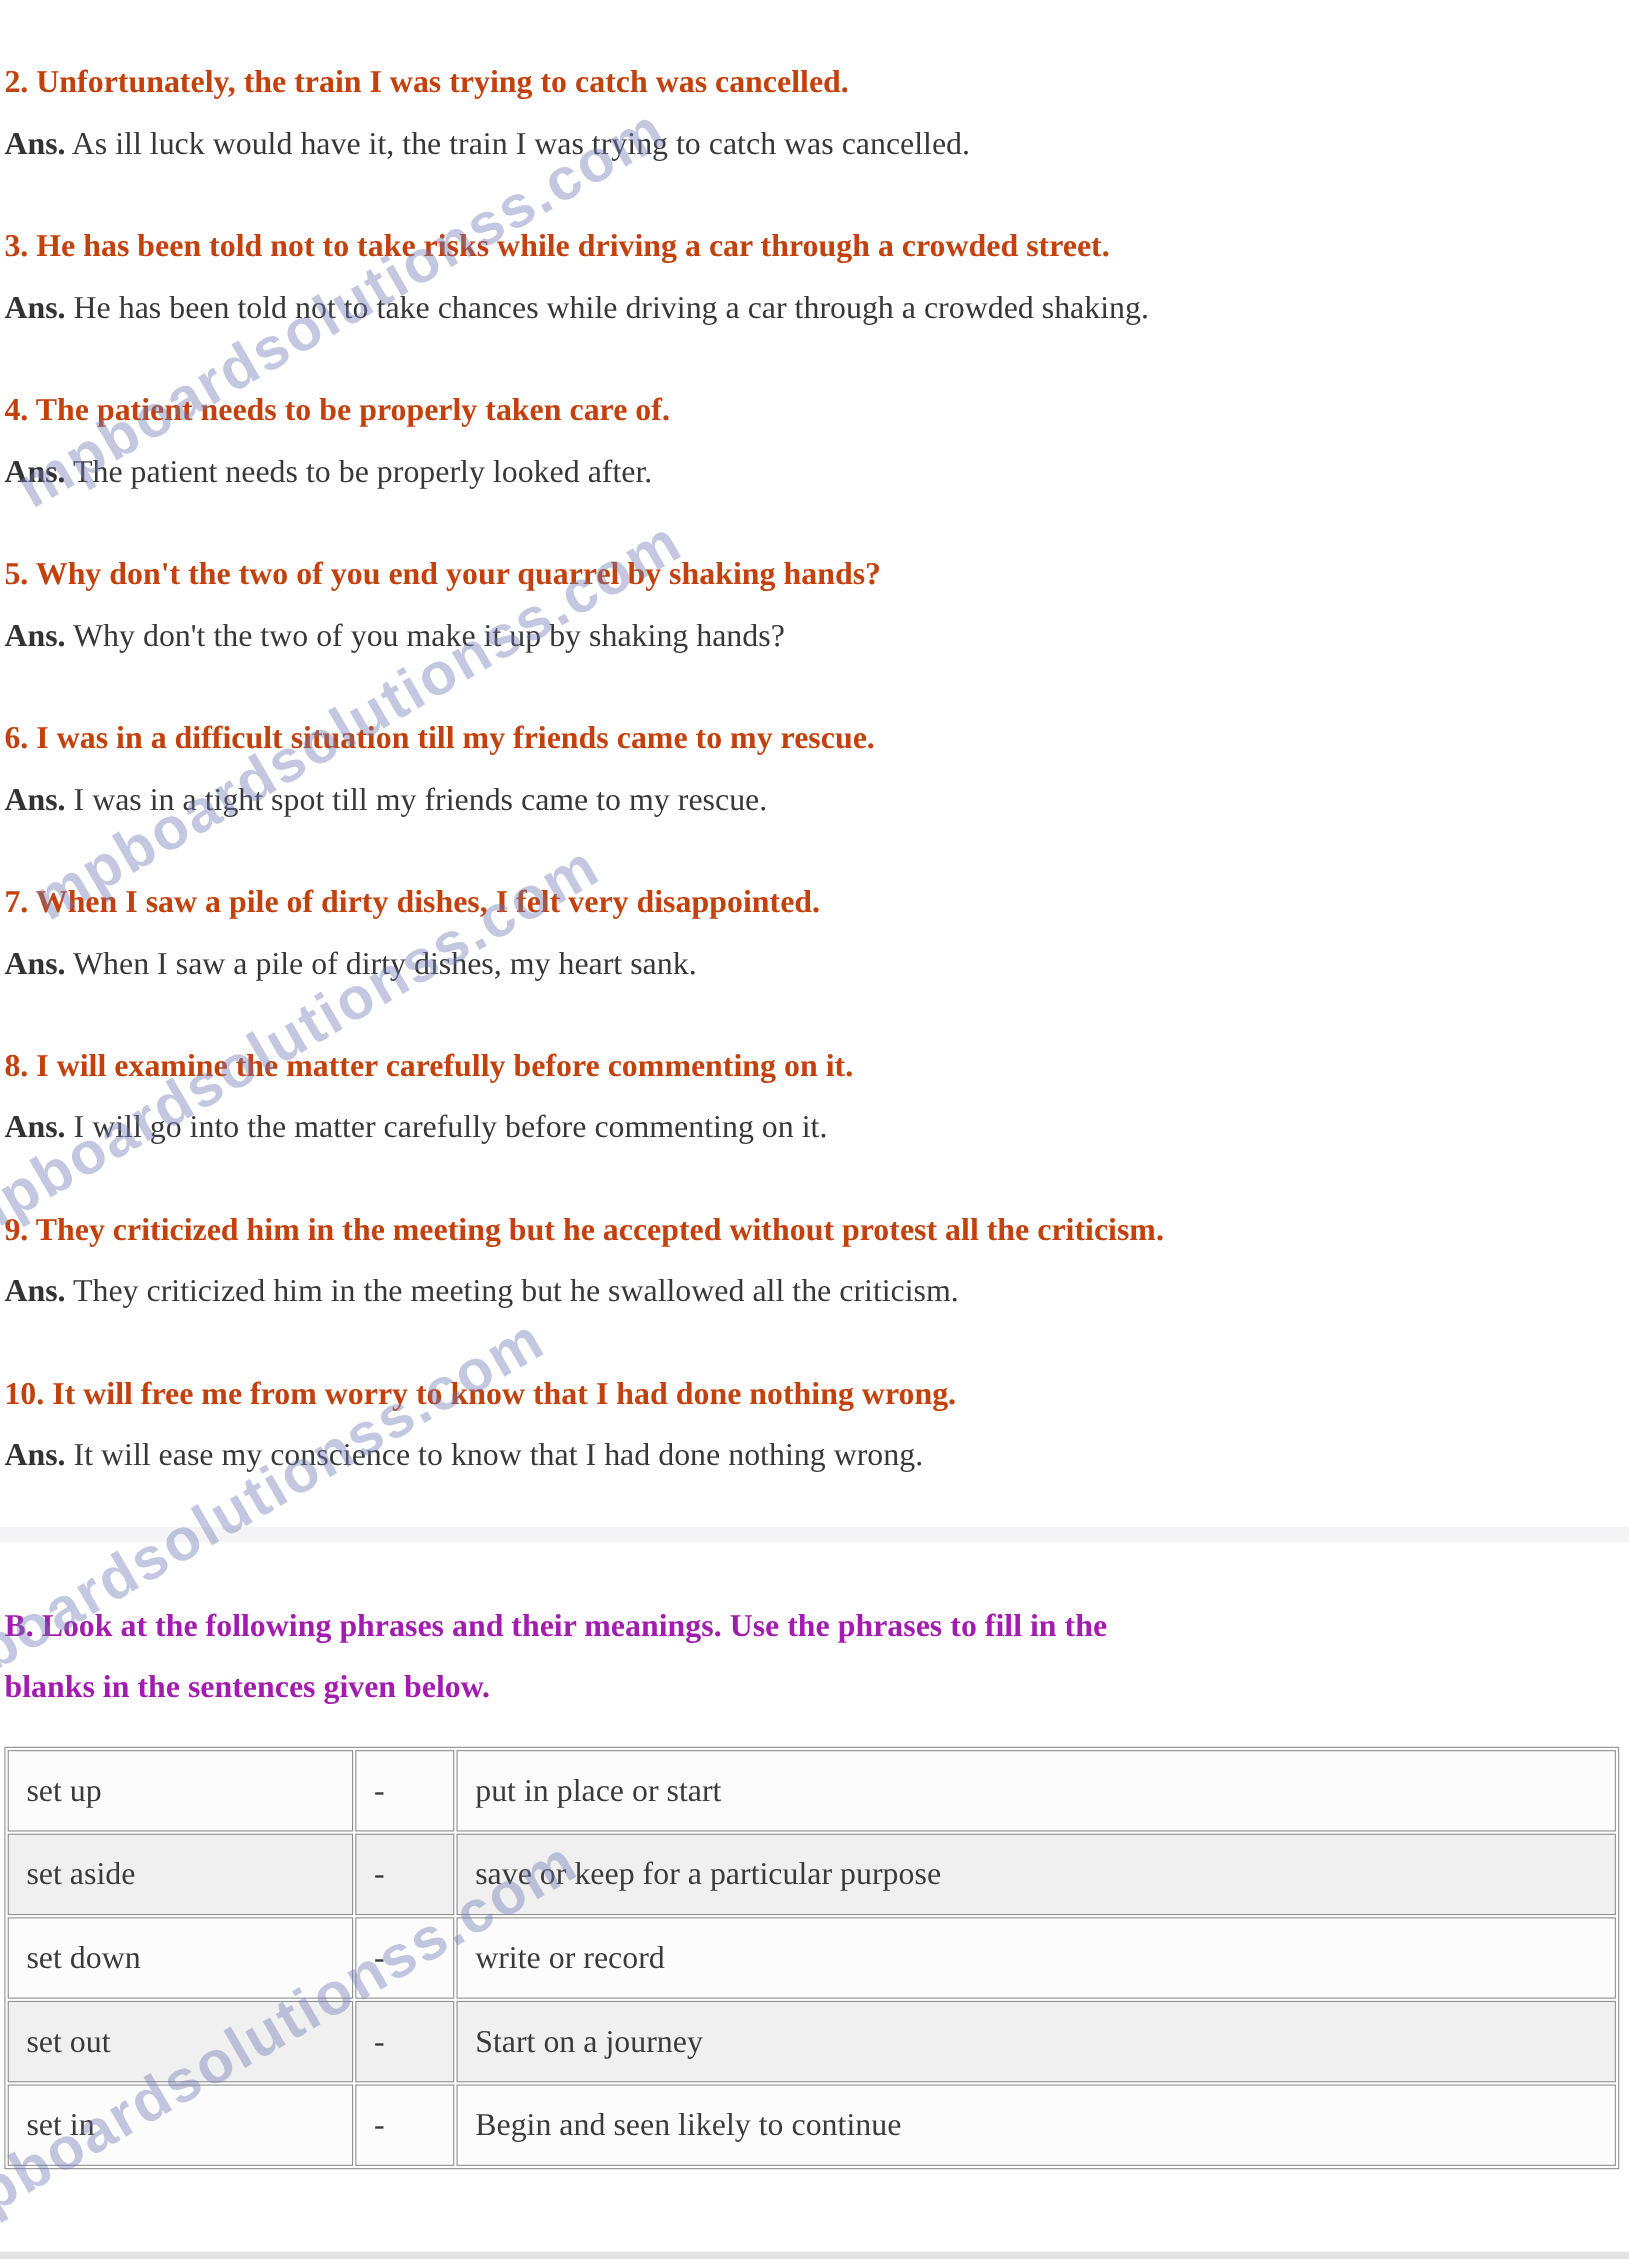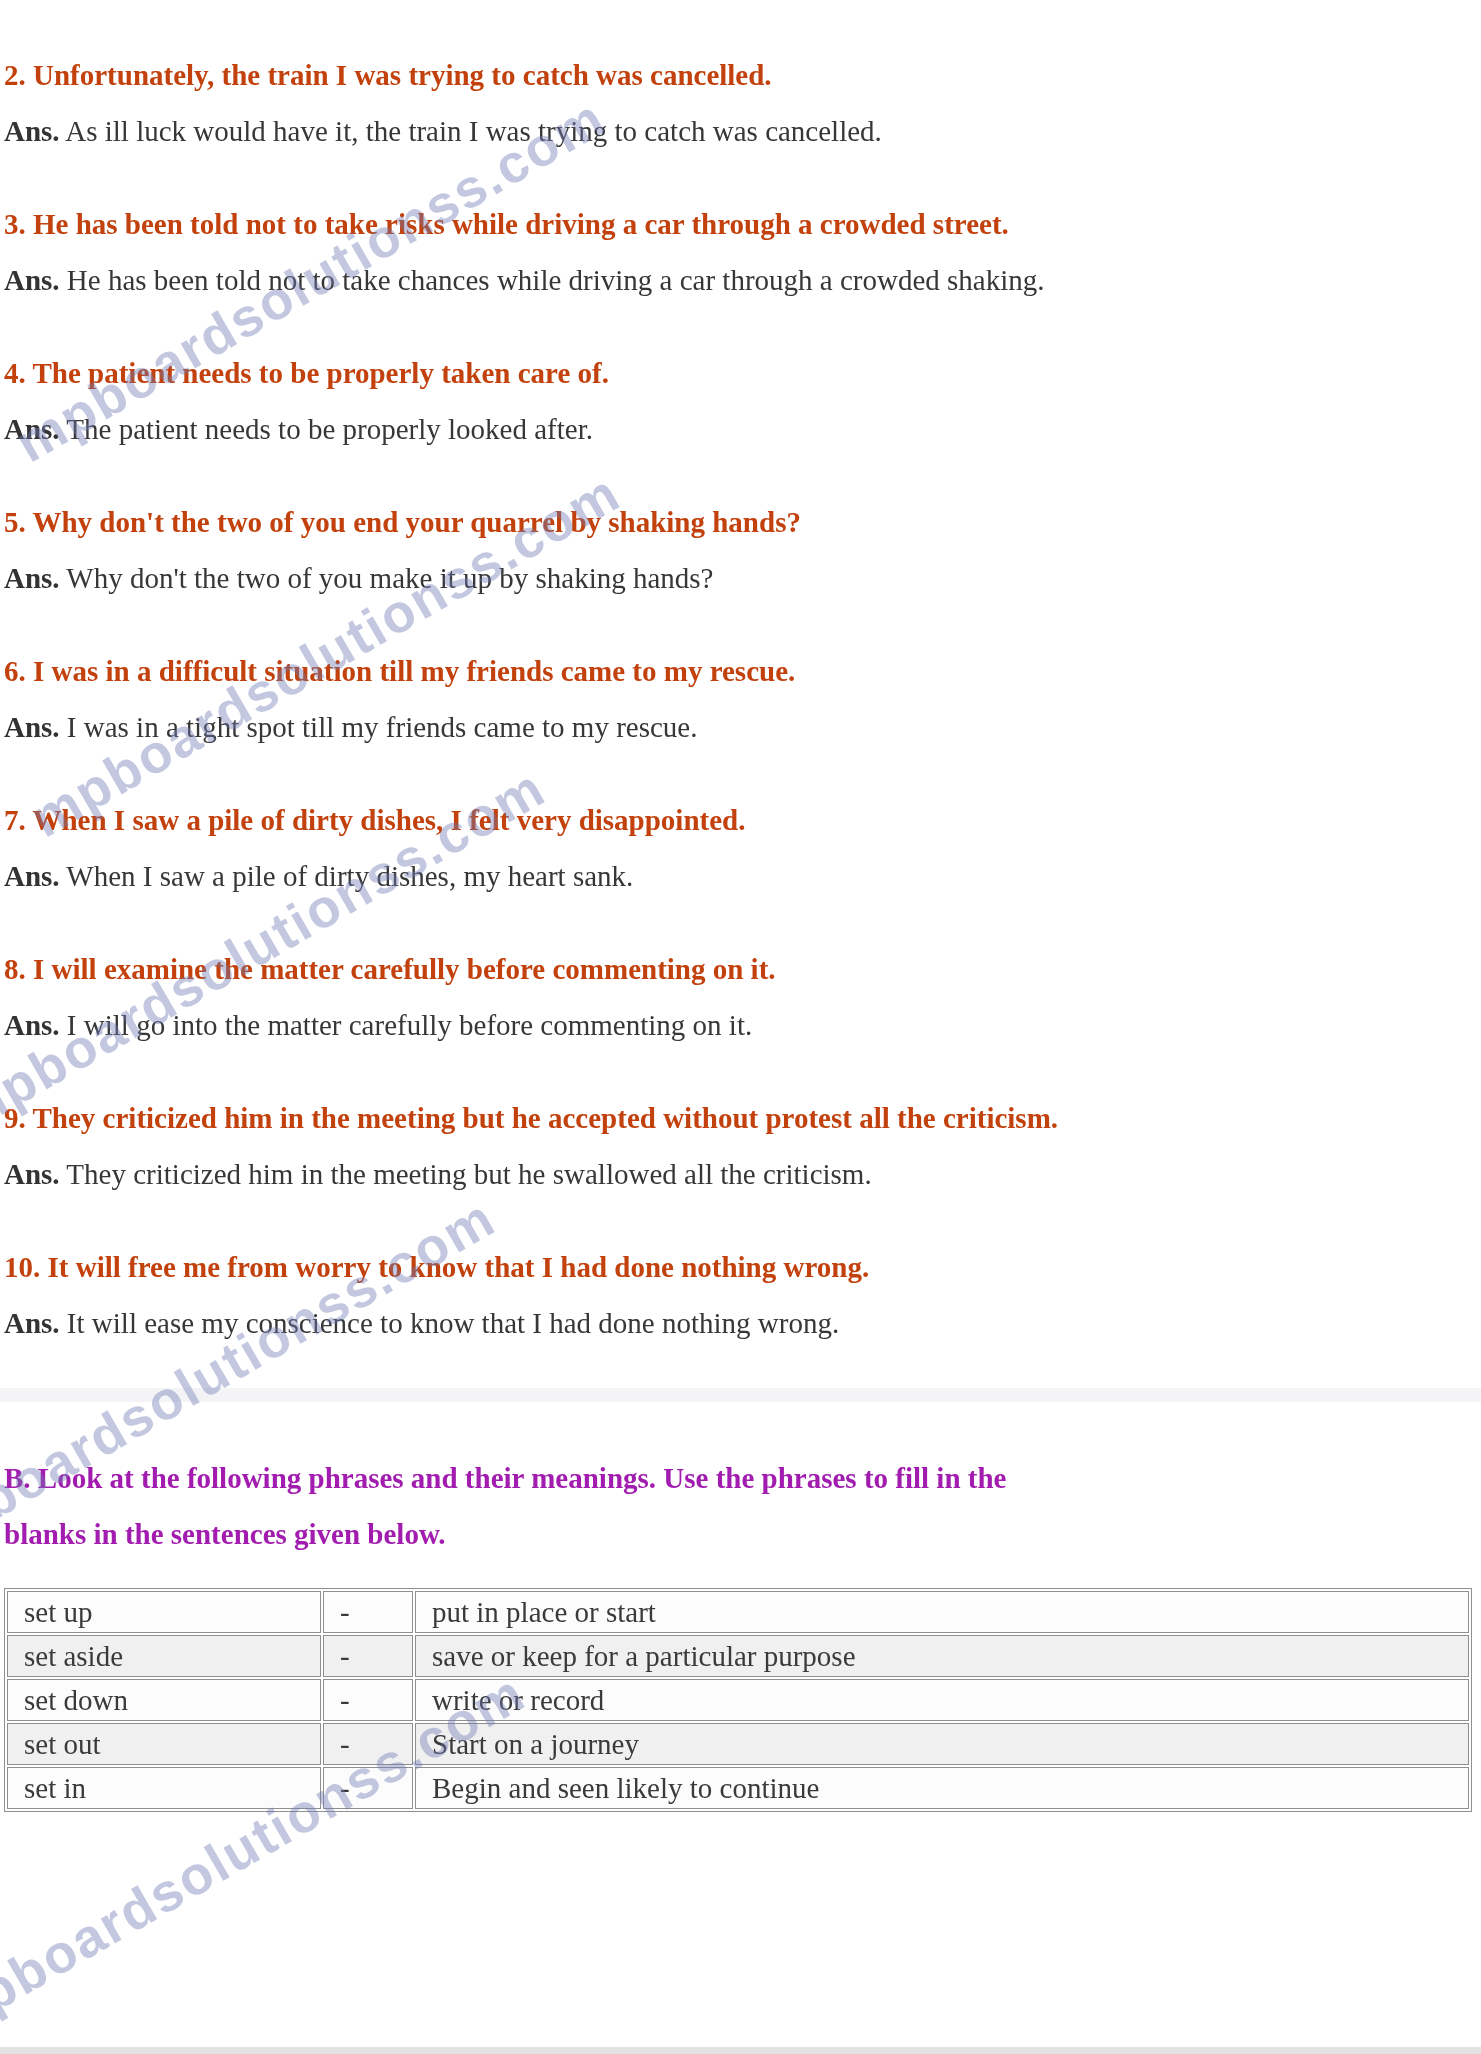--- a/index.html
+++ b/index.html
@@ -34,21 +34,21 @@
   table.phrases{
     margin-top:26px;
     width:1468px;
     border-collapse:separate;
     border-spacing:2px;
     border:1px solid #8f8f8f;
     font-size:29px;
   }
   table.phrases td{
     border:1px solid #8f8f8f;
-    padding:4px 16px;
+    padding:20px 16px;
     line-height:32px;
     color:#3a3a3a;
     background:#fcfcfc;
     vertical-align:middle;
   }
   table.phrases tr:nth-child(even) td{background:#f0f0f0;}
   td.c1{width:280px;}
   td.c2{width:56px;}
   .wm{
     position:absolute;z-index:2;

